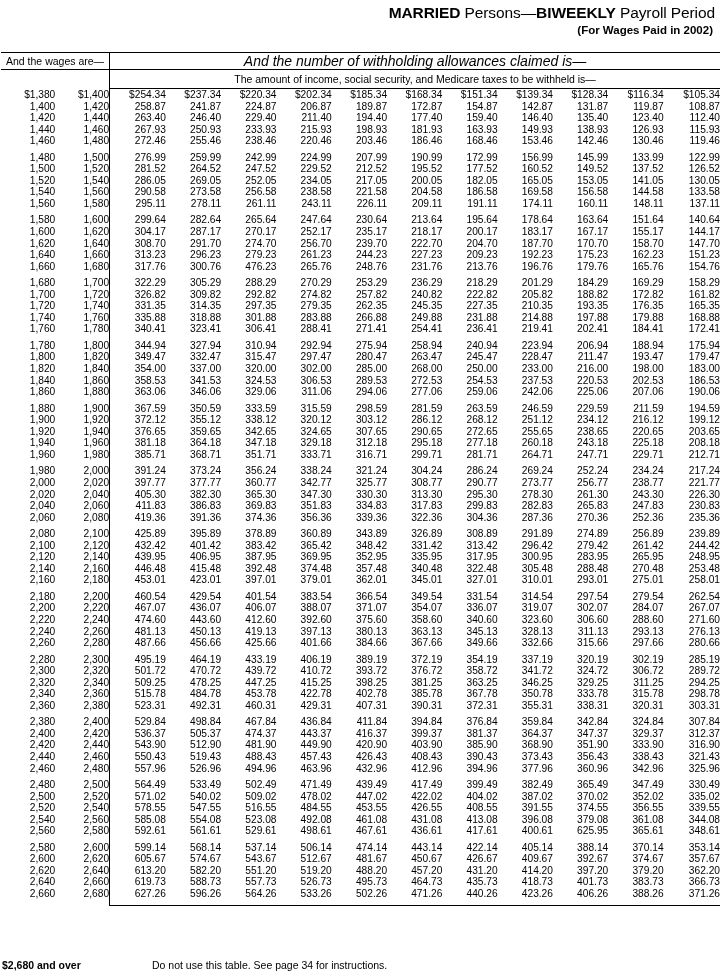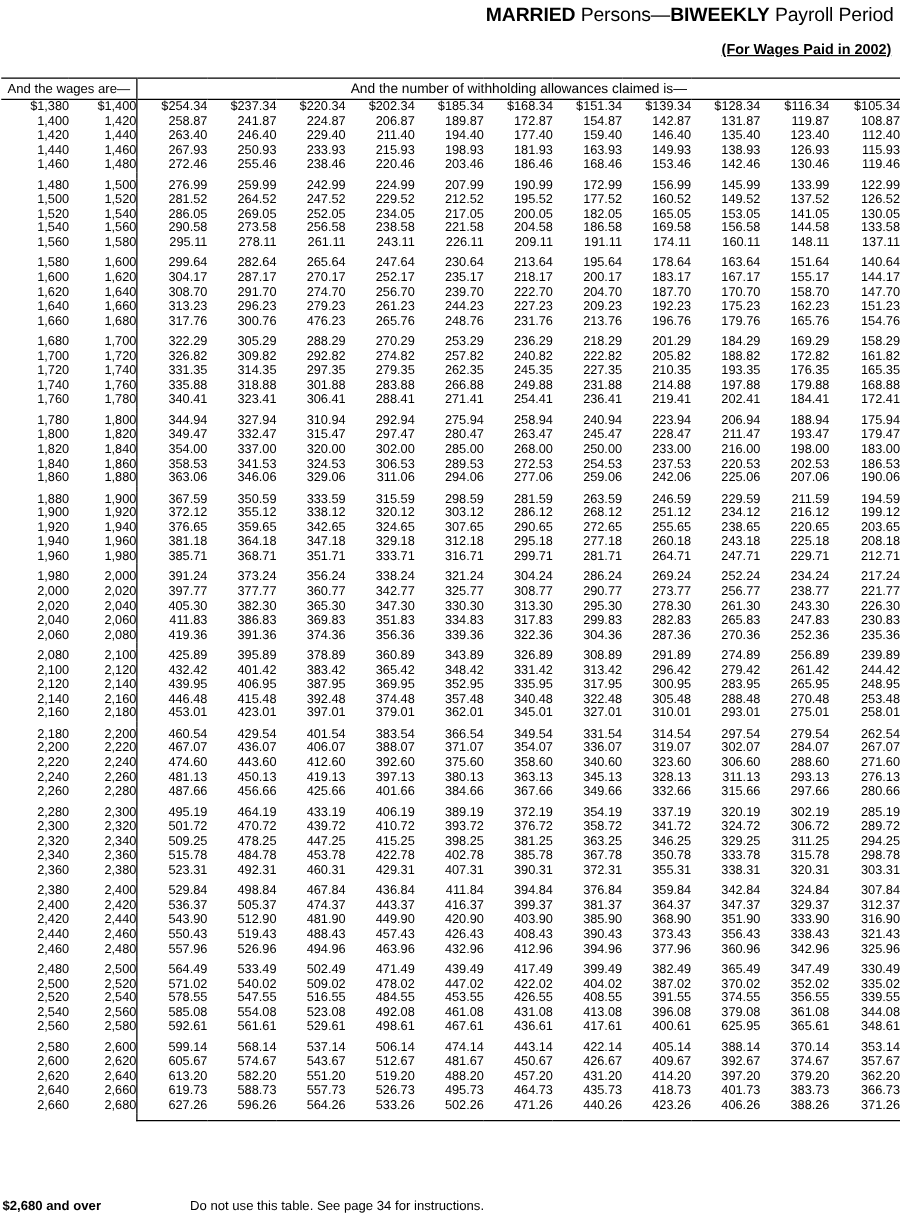--- a/index.html
+++ b/index.html
@@ -31,23 +31,22 @@
   .title-main {
     font-size: 15.5px;
     letter-spacing: -0.1px;
     white-space: nowrap;
   }
   .title-main .bold { font-weight: bold; }
   .title-main .reg { font-weight: normal; }
   .title-sub {
     font-size: 11.5px;
     font-weight: bold;
-    margin-top: 12px;
+    margin-top: 2px;
     padding-right: 2px;
-    text-decoration: underline;
   }
 
   
   table.tax {
     border-collapse: collapse;
     width: 719px;
     margin-left: 1px;
     margin-top: 16px;
     table-layout: fixed;
   }
@@ -62,22 +61,23 @@
   .bb { border-bottom: 1px solid #000; }
   .bl { border-left: 1px solid #000; }
 
   .wages-head {
     height: 16px;
     font-size: 10.5px;
     text-align: center;
   }
   .allow-head {
     height: 16px;
-    font-size: 11px;
+    font-size: 14px;
     text-align: center;
+    font-style: italic;
   }
   .atleast-head, .butless-head {
     font-size: 10.5px;
     text-align: center;
     line-height: 11px;
     height: 36px;
   }
   .numcol-head {
     font-size: 11.5px;
     text-align: center;
@@ -153,20 +153,25 @@
       <col style="width:55px">
       <col style="width:55px">
       <col style="width:55px">
       <col style="width:56px">
     </colgroup>
     <thead>
       <tr>
         <td class="wages-head bt bb" colspan="2">And the wages are—</td>
         <td class="allow-head bt bb bl" colspan="11">And the number of withholding allowances claimed is—</td>
       </tr>
+      <tr>
+        <td style="height:18px;"></td>
+        <td></td>
+        <td class="amount-head bb bl" colspan="11">The amount of income, social security, and Medicare taxes to be withheld is—</td>
+      </tr>
     </thead>
     <tbody id="table-body">
         <tr>
           <td class="rng">$1,380</td>
           <td class="rng">$1,400</td>
           <td class="amt bl">$254.34</td>
           <td class="amt">$237.34</td>
           <td class="amt">$220.34</td>
           <td class="amt">$202.34</td>
           <td class="amt">$185.34</td>

